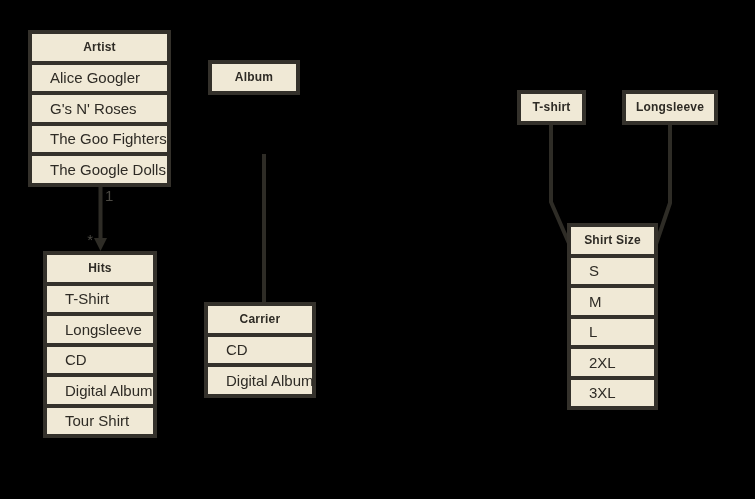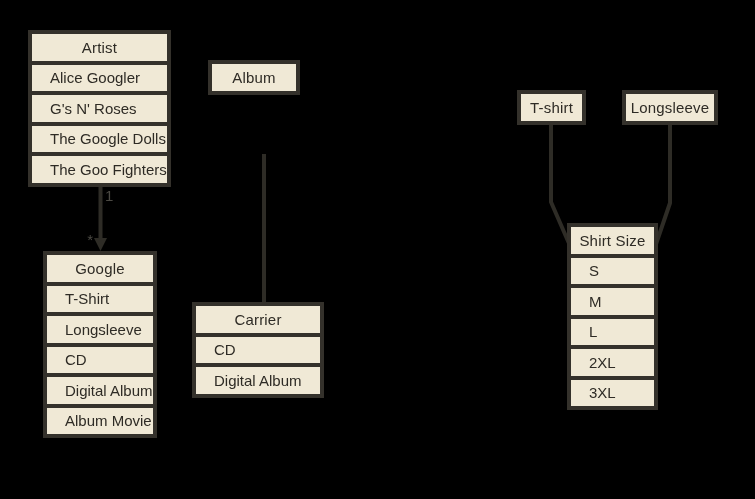--- a/index.html
+++ b/index.html
@@ -42,22 +42,22 @@
     box-sizing: border-box;
     background: var(--box-fill, #f0e9d6);
     border: 4px solid var(--box-border, #34312b);
     color: var(--text, #2e2b25);
   }
   .entity .hdr {
     height: 26.5px;
     display: flex;
     align-items: center;
     justify-content: center;
-    font-weight: normal;
-    font-size: 15px;
+    font-weight: bold;
+    font-size: 12px;
     letter-spacing: 0.2px;
     text-align: center;
   }
   .entity .row {
     height: 26.5px;
     display: flex;
     align-items: center;
     padding-left: 18px;
     font-size: 15px;
     border-top: 4px solid var(--box-border, #34312b);
@@ -81,52 +81,52 @@
     <polyline class="conn" points="551,123 551,202 571,248"></polyline>
 
     <polyline class="conn" points="670,123 670,203 655,247"></polyline>
   </svg>
 
   <div class="entity" style="left:28px; top:30px; width:143px;">
     <div class="hdr">Artist</div>
     <div>
         <div class="row">Alice Googler</div>
         <div class="row">G's N' Roses</div>
+        <div class="row">The Goo Fighters</div>
         <div class="row">The Google Dolls</div>
-        <div class="row">The Goo Fighters</div>
       </div>
   </div>
 
   <div class="entity" style="left:208px; top:60px; width:92px;">
     <div class="hdr">Album</div>
   </div>
 
 
   <div class="entity" style="left:517px; top:90px; width:69px;">
     <div class="hdr">T-shirt</div>
     <div></div>
   </div>
 
   <div class="entity" style="left:622px; top:90px; width:96px;">
     <div class="hdr">Longsleeve</div>
     <div></div>
   </div>
 
   <div class="entity" style="left:43px; top:251px; width:114px;">
-    <div class="hdr">Google</div>
+    <div class="hdr">Hits</div>
     <div>
         <div class="row">T-Shirt</div>
         <div class="row">Longsleeve</div>
         <div class="row">CD</div>
         <div class="row">Digital Album</div>
-        <div class="row">Album Movie</div>
+        <div class="row">Tour Shirt</div>
       </div>
   </div>
 
-  <div class="entity" style="left:192px; top:302px; width:132px;">
+  <div class="entity" style="left:204px; top:302px; width:112px;">
     <div class="hdr">Carrier</div>
     <div>
         <div class="row">CD</div>
         <div class="row">Digital Album</div>
       </div>
   </div>
 
   <div class="entity" style="left:567px; top:223px; width:91px;">
     <div class="hdr">Shirt Size</div>
     <div>

